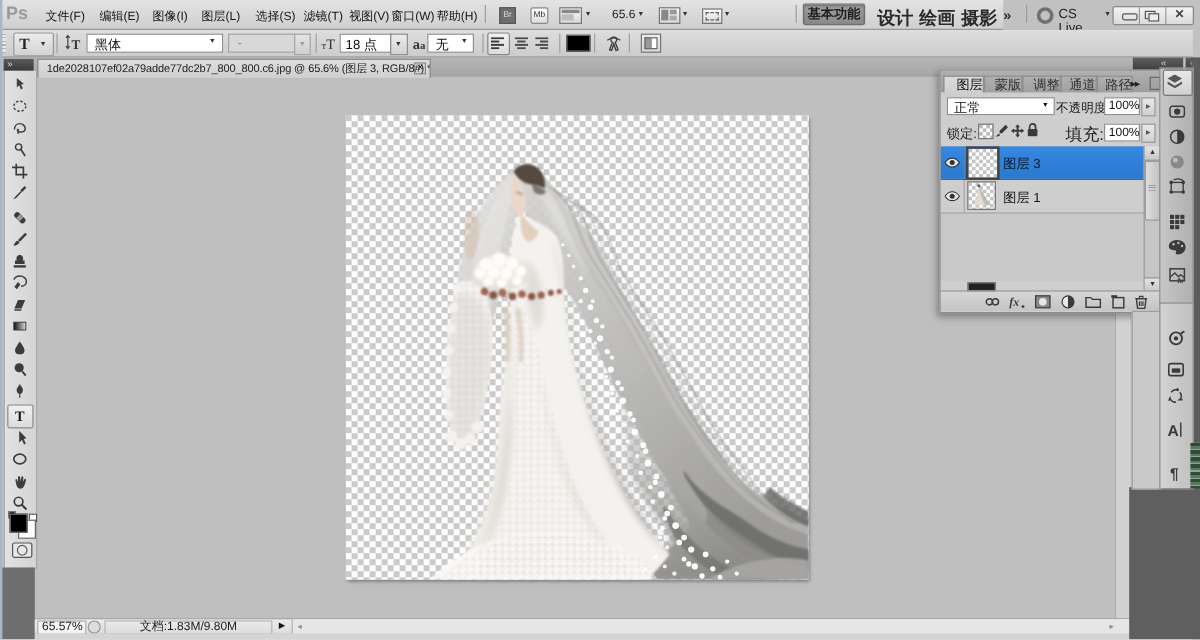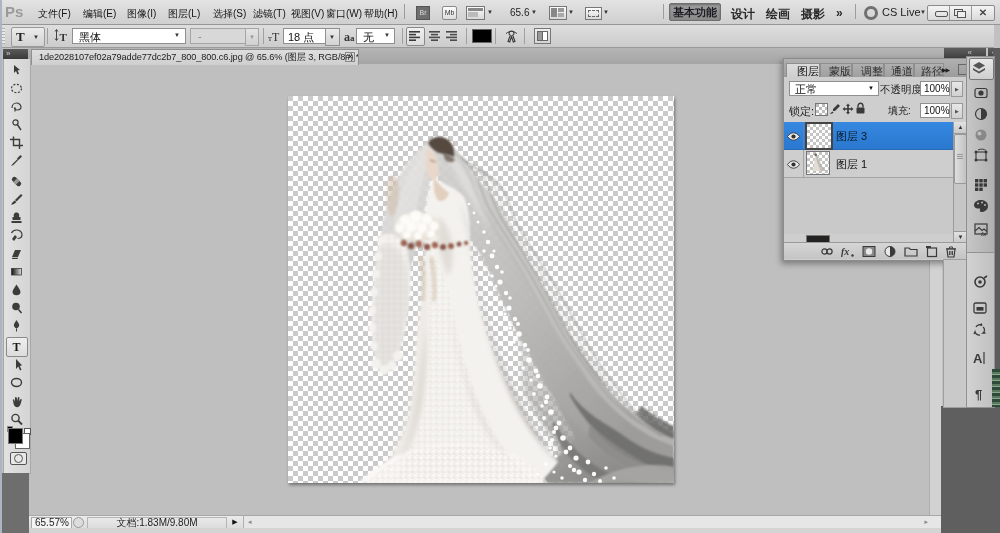--- a/index.html
+++ b/index.html
@@ -1,22 +1,22 @@
 <!DOCTYPE html>
 <html><head><meta charset="utf-8">
 <style>
 html,body{margin:0;padding:0}
 #app{position:relative;width:1000px;height:533px;background:#c1c1c1;font-family:"Liberation Sans",sans-serif;overflow:hidden;font-size:11px;color:#1a1a1a}
 .abs{position:absolute}
-#menubar{left:0;top:0;width:1000px;height:24px;background:linear-gradient(#e3e3e3,#cfcfcf);border-bottom:1px solid #979797}
+#menubar{left:0;top:0;width:836px;height:24px;background:linear-gradient(#e3e3e3,#cfcfcf);border-bottom:1px solid #979797}
 .menu{top:7px;font-size:10px;color:#141414}
 .vsep{top:4px;width:1px;height:15px;background:#9d9d9d}
 .mbicon{top:6px;width:16px;height:12px;border:1px solid #8a8a8a;background:linear-gradient(#fdfdfd,#dcdcdc);font-size:8px;text-align:center;line-height:12px;color:#333;border-radius:2px}
 .dda{font-size:6px;color:#333}
-.wslbl{top:6px;font-size:12px;font-weight:bold;color:#2a2a2a}
+.wslbl{top:6px;font-size:15px;font-weight:bold;color:#2a2a2a}
 #optbar{left:0;top:25px;width:994px;height:22px;background:linear-gradient(#dedede,#cccccc);border-bottom:1px solid #9a9a9a}
 .wbox{background:#fff;border:1px solid #8f8f8f;height:14px;top:3px;font-size:11px;color:#111}
 .gbox{background:#d8d8d8;border:1px solid #a5a5a5;height:14px;top:3px;font-size:11px;color:#888}
 .osep{top:3px;width:1px;height:16px;background:#a0a0a0}
 #tabbar{left:28px;top:48px;width:916px;height:16px;background:linear-gradient(#b5b5b5,#a5a5a5)}
 #tab{left:3px;top:1px;width:326px;height:15px;background:linear-gradient(#dedede,#cfcfcf);border:1px solid #8f8f8f;border-bottom:none;font-size:9.2px;color:#222;line-height:15px;overflow:hidden;letter-spacing:-0.1px}
 #tbhead{left:3px;top:49px;width:23px;height:10px;background:linear-gradient(#5a5a5a,#3a3a3a);color:#cfcfcf;font-size:8px;line-height:9px;padding-left:3px}
 #toolbar{left:3px;top:59px;width:26px;height:414px;background:linear-gradient(90deg,#e2e2e2,#d4d4d4);border:1px solid #a8a8a8;border-top:none}
 #darkL{left:0;top:473px;width:29px;height:60px;background:#6e6e6e}
 #paste{left:29px;top:64px;width:912px;height:451px;background:#bfbfbf}
@@ -492,21 +492,21 @@
           <path d="M1,11 C2,9.5 2.5,9 3.5,8.5 L4.5,9.5 C3.5,10.5 2.5,10.8 1,11 Z" fill="#3a3a3a"></path>
         </svg>
 <svg class="abs" style="left:58px;top:3px" width="12" height="12" viewBox="0 0 12 12">
           <path d="M6,0.5 L8,3 L6.8,3 L6.8,5.2 L9,5.2 L9,4 L11.5,6 L9,8 L9,6.8 L6.8,6.8 L6.8,9 L8,9 L6,11.5 L4,9 L5.2,9 L5.2,6.8 L3,6.8 L3,8 L0.5,6 L3,4 L3,5.2 L5.2,5.2 L5.2,3 L4,3 Z" fill="#3a3a3a"></path>
         </svg>
 <svg class="abs" style="left:71px;top:2px" width="11" height="13" viewBox="0 0 11 13">
           <rect x="1.5" y="5.5" width="8" height="6" rx="1" fill="#3a3a3a"></rect>
           <path d="M3,5.5 L3,4 C3,2.3 4.2,1.2 5.5,1.2 C6.8,1.2 8,2.3 8,4 L8,5.5" fill="none" stroke="#3a3a3a" stroke-width="1.4"></path>
         </svg>
 
-    <div class="abs" style="left:104px;top:4px;font-size:10px">填充:</div>
+    <div class="abs" style="left:104px;top:4px;font-size:14px">填充:</div>
     <div class="abs wbox" style="left:136px;top:3px;width:28px;height:13px;font-size:10px">
           <span style="position:absolute;left:3px;top:1px">100%</span>
         </div>
     <div class="abs" style="left:167px;top:3px;width:10px;height:14px;border:1px solid #999;background:linear-gradient(#e8e8e8,#d0d0d0);font-size:5px;color:#555;text-align:center;line-height:14px">▶</div>
   </div>
 
   <div class="abs" style="left:0;top:63px;width:183px;height:120px;background:#c9c9c9">
     <div class="abs lrow" style="top:0;background:linear-gradient(#3688e0,#2a78d0);border-bottom:1px solid #2a6ab8">
       <div class="abs eyebox" style="border-right:1px solid #4a86c8">
             <span style="position:absolute;left:3px;top:9px"><svg width="13" height="9" viewBox="0 0 13 9">

